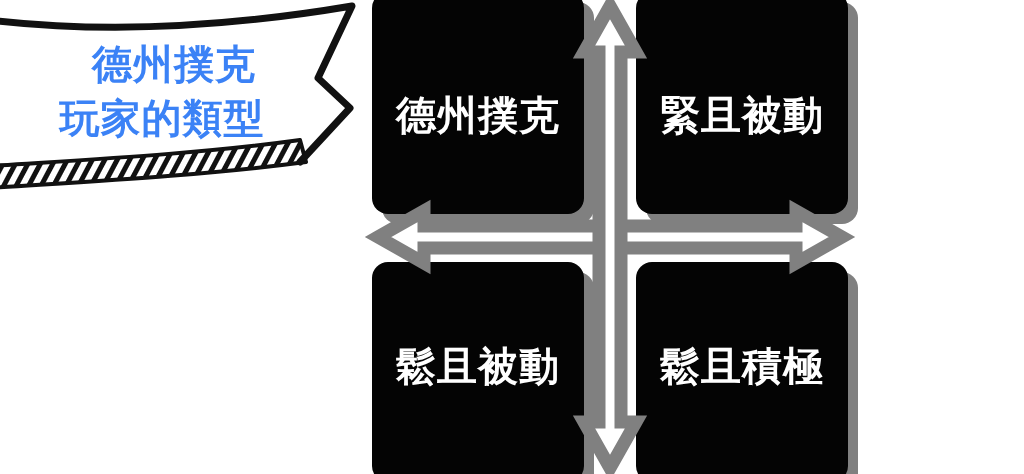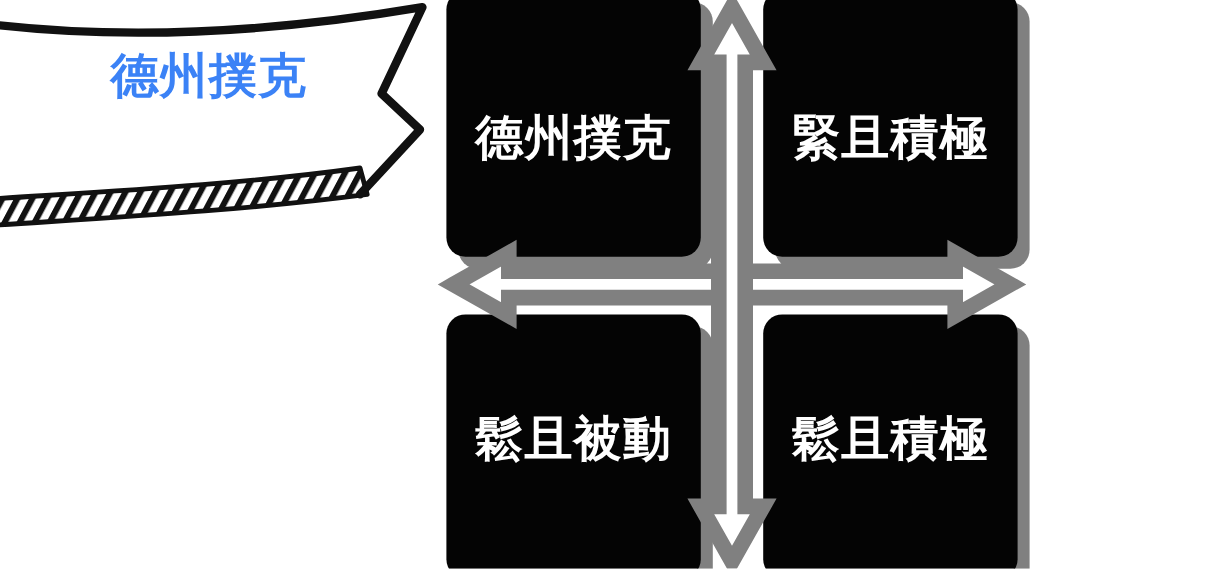--- a/index.html
+++ b/index.html
@@ -111,30 +111,31 @@
       </defs>
 
       <path d="M -10,20 C 90,32 210,30 352,6 L 318,78 L 350,108 L 300,162 C 200,176 80,182 -10,188 Z" fill="#ffffff"></path>
 
       <path d="M -10,166 C 80,160 200,154 300,140 L 306,162 C 200,176 80,182 -10,188 Z" fill="url(#hatch)" stroke="#111111" stroke-width="4" stroke-linejoin="round"></path>
 
       <path d="M -10,20 C 90,32 210,30 352,6 L 318,78 L 350,108 L 300,162" fill="none" stroke="#111111" stroke-width="7" stroke-linecap="round" stroke-linejoin="round"></path>
     </svg>
 
     <div class="banner-line" id="banner-line-1">德州撲克</div>
+    <div class="banner-line" id="banner-line-2">玩家的類型</div>
   </div>
 
   <div id="matrix">
 
     <div class="qbox" id="qbox-tl">
       <span class="qlabel">德州撲克</span>
     </div>
 
     <div class="qbox" id="qbox-tr">
-      <span class="qlabel">緊且積極</span>
+      <span class="qlabel">緊且被動</span>
     </div>
 
     <div class="qbox" id="qbox-bl">
       <span class="qlabel">鬆且被動</span>
     </div>
 
     <div class="qbox" id="qbox-br">
       <span class="qlabel">鬆且積極</span>
     </div>
   </div>

